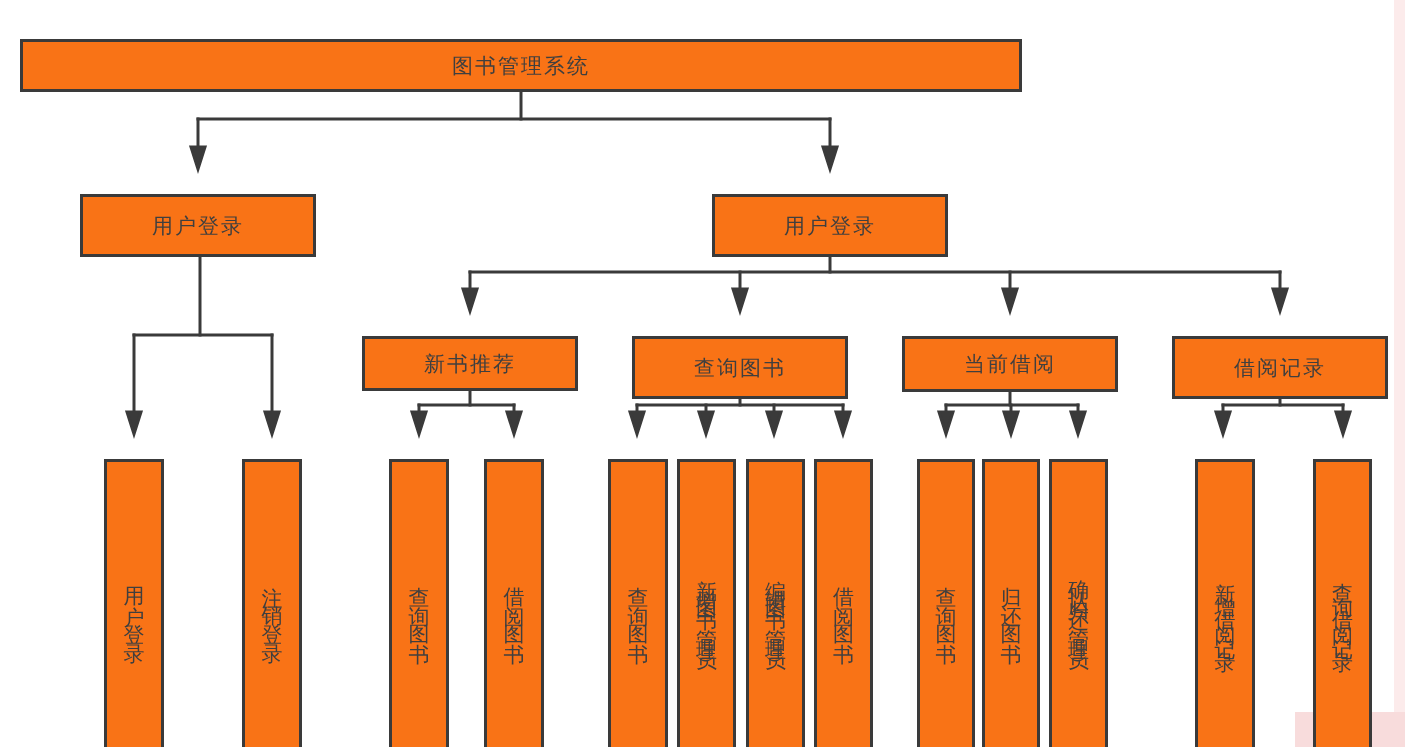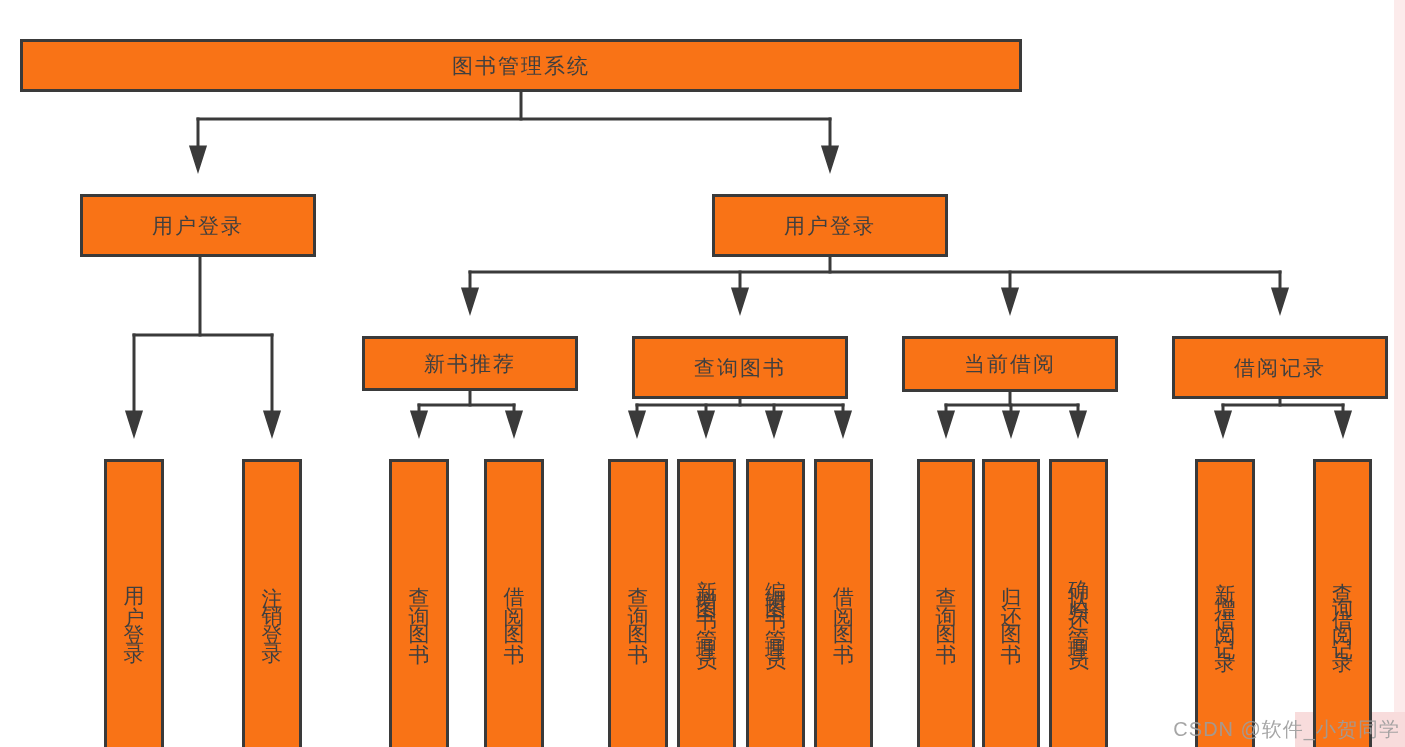--- a/index.html
+++ b/index.html
@@ -187,15 +187,14 @@
     <span>确认归还（管理员）</span>
   </div>
 
   <div class="node v-box sp6" style="left:1195px;top:435px;width:60px;height:298px">
     <span>新增借阅记录</span>
   </div>
   <div class="node v-box sp6" style="left:1313px;top:435px;width:59px;height:298px">
     <span>查询借阅记录</span>
   </div>
 
-  <div class="watermark">CSDN @软件_小贺同学</div>
 
 </div>
 
 </body></html>

